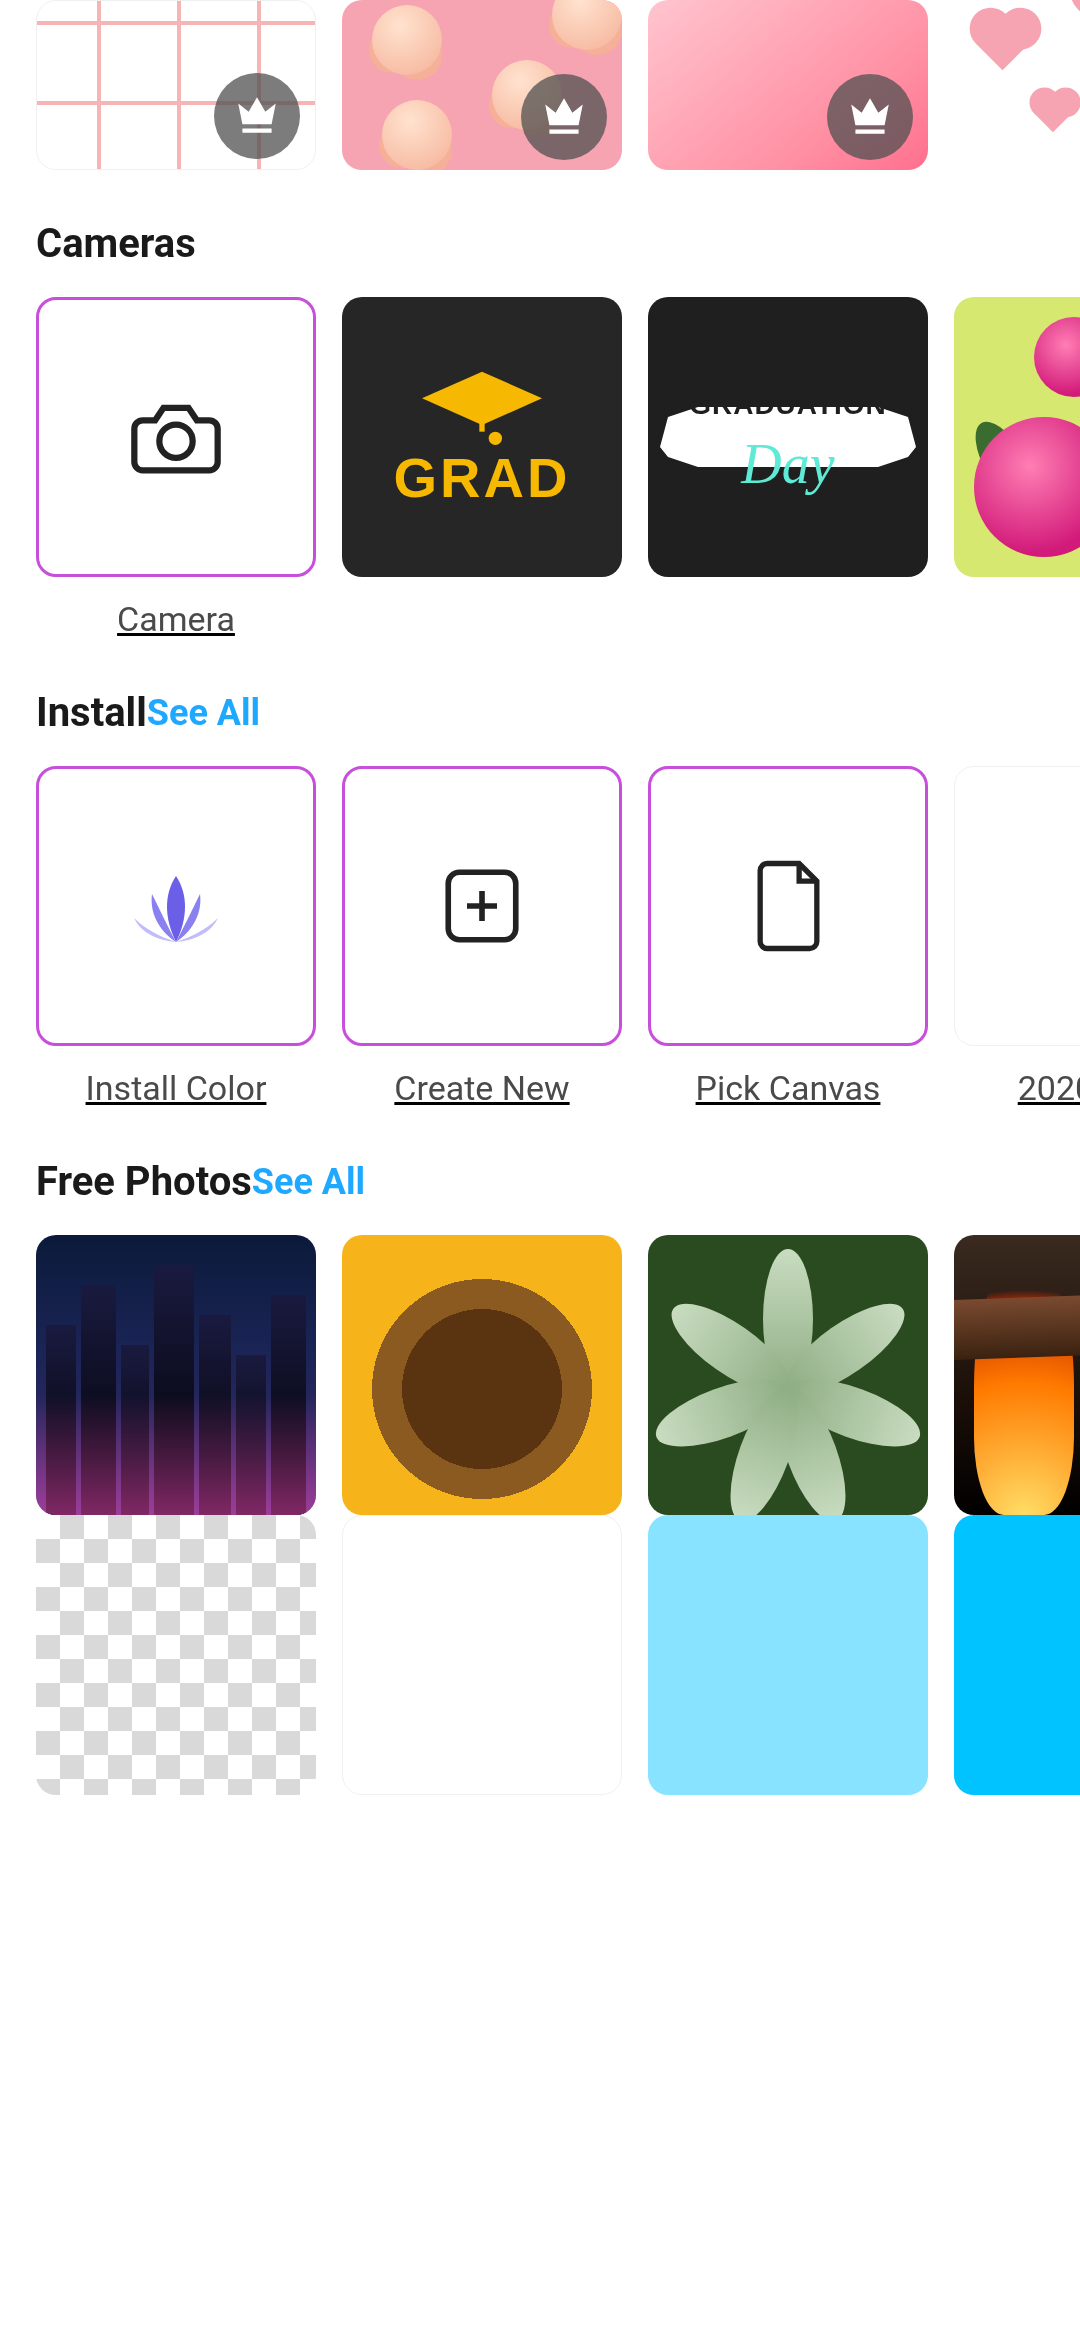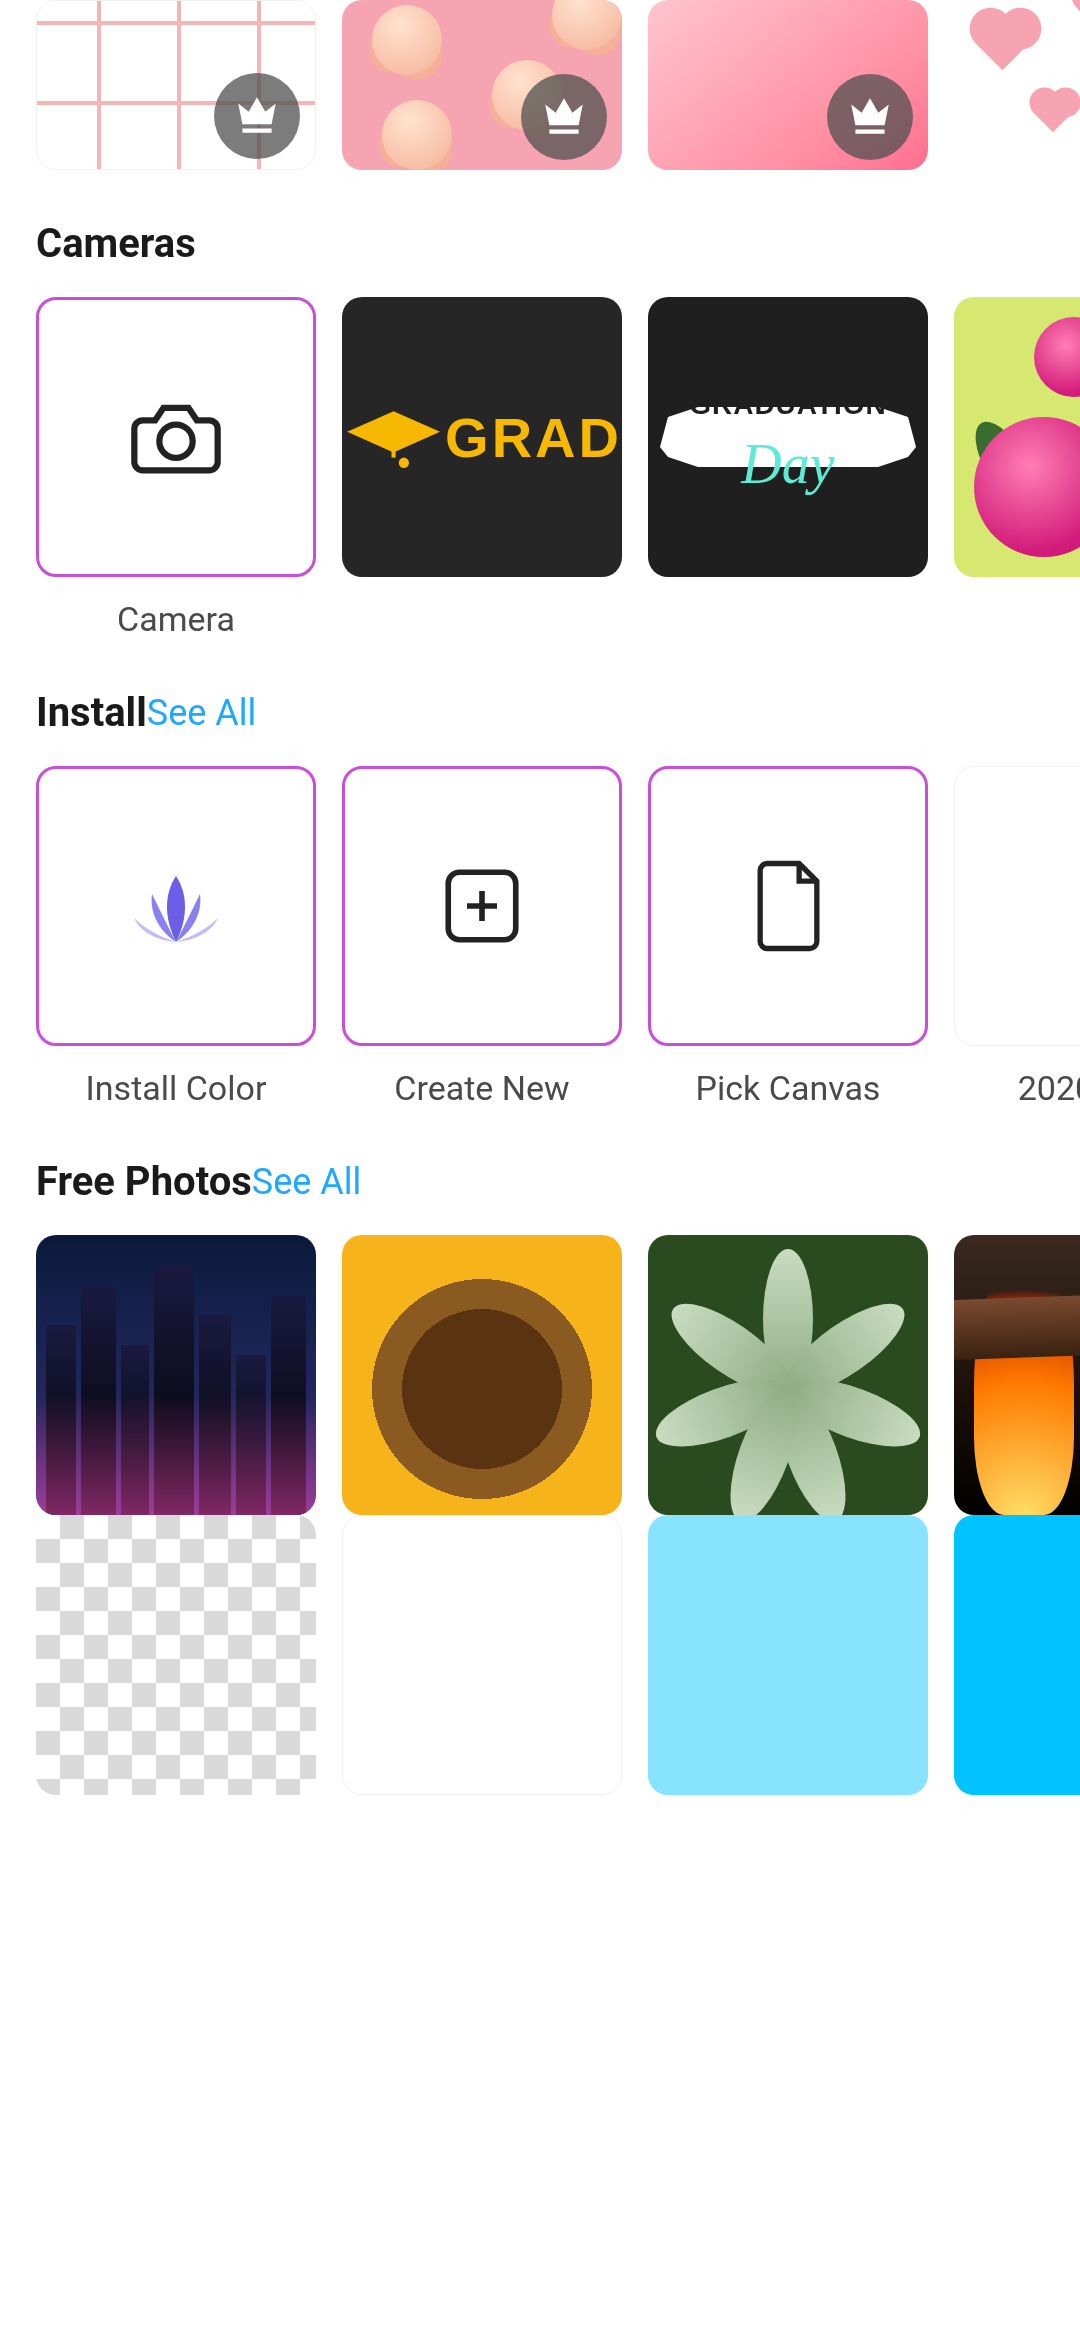--- a/index.html
+++ b/index.html
@@ -17,36 +17,37 @@
   align-items: center;
   padding: 50px 36px 30px 36px;
 }
 .section-title {
   font-size: 40px;
   font-weight: 700;
   color: #1a1a1a;
 }
 .see-all {
   font-size: 36px;
-  font-weight: 400;
+  font-weight: 700;
   color: #1FA8FF;
 }
 .hrow {
   display: flex;
   gap: 26px;
   padding-left: 36px;
   padding-right: 0;
   overflow: hidden;
   white-space: nowrap;
 }
 .tile-wrap {
   display: flex;
   flex-direction: column;
   align-items: center;
   flex-shrink: 0;
+  text-decoration: underline;
 }
 .tile {
   width: 280px;
   height: 280px;
   border-radius: 20px;
   background: #eee;
   position: relative;
   flex-shrink: 0;
   overflow: hidden;
 }
@@ -122,21 +123,21 @@
 .bg-hearts span:before, .bg-hearts span:after{
   content:"";position:absolute;width:60px;height:60px;border-radius:50%;background:#f7a4b2;
 }
 .bg-hearts span:before{top:-30px;left:0}
 .bg-hearts span:after{top:0;left:30px}
 
 .cam-grad {
   background: #262626;
 }
 .cam-grad .gradtext{
-  position:absolute;inset:0;display:flex;flex-direction:row;align-items:center;justify-content:center;
+  position:absolute;inset:0;display:flex;flex-direction:column;align-items:center;justify-content:center;
 }
 .cam-graduation {
   background:#1f1f1f;
 }
 .cam-flowers {
   background:#d6e86f;
 }
 .bg-flowers{position:absolute;inset:0;}
 .bg-flowers .bloom{
   position:absolute;border-radius:50%;

